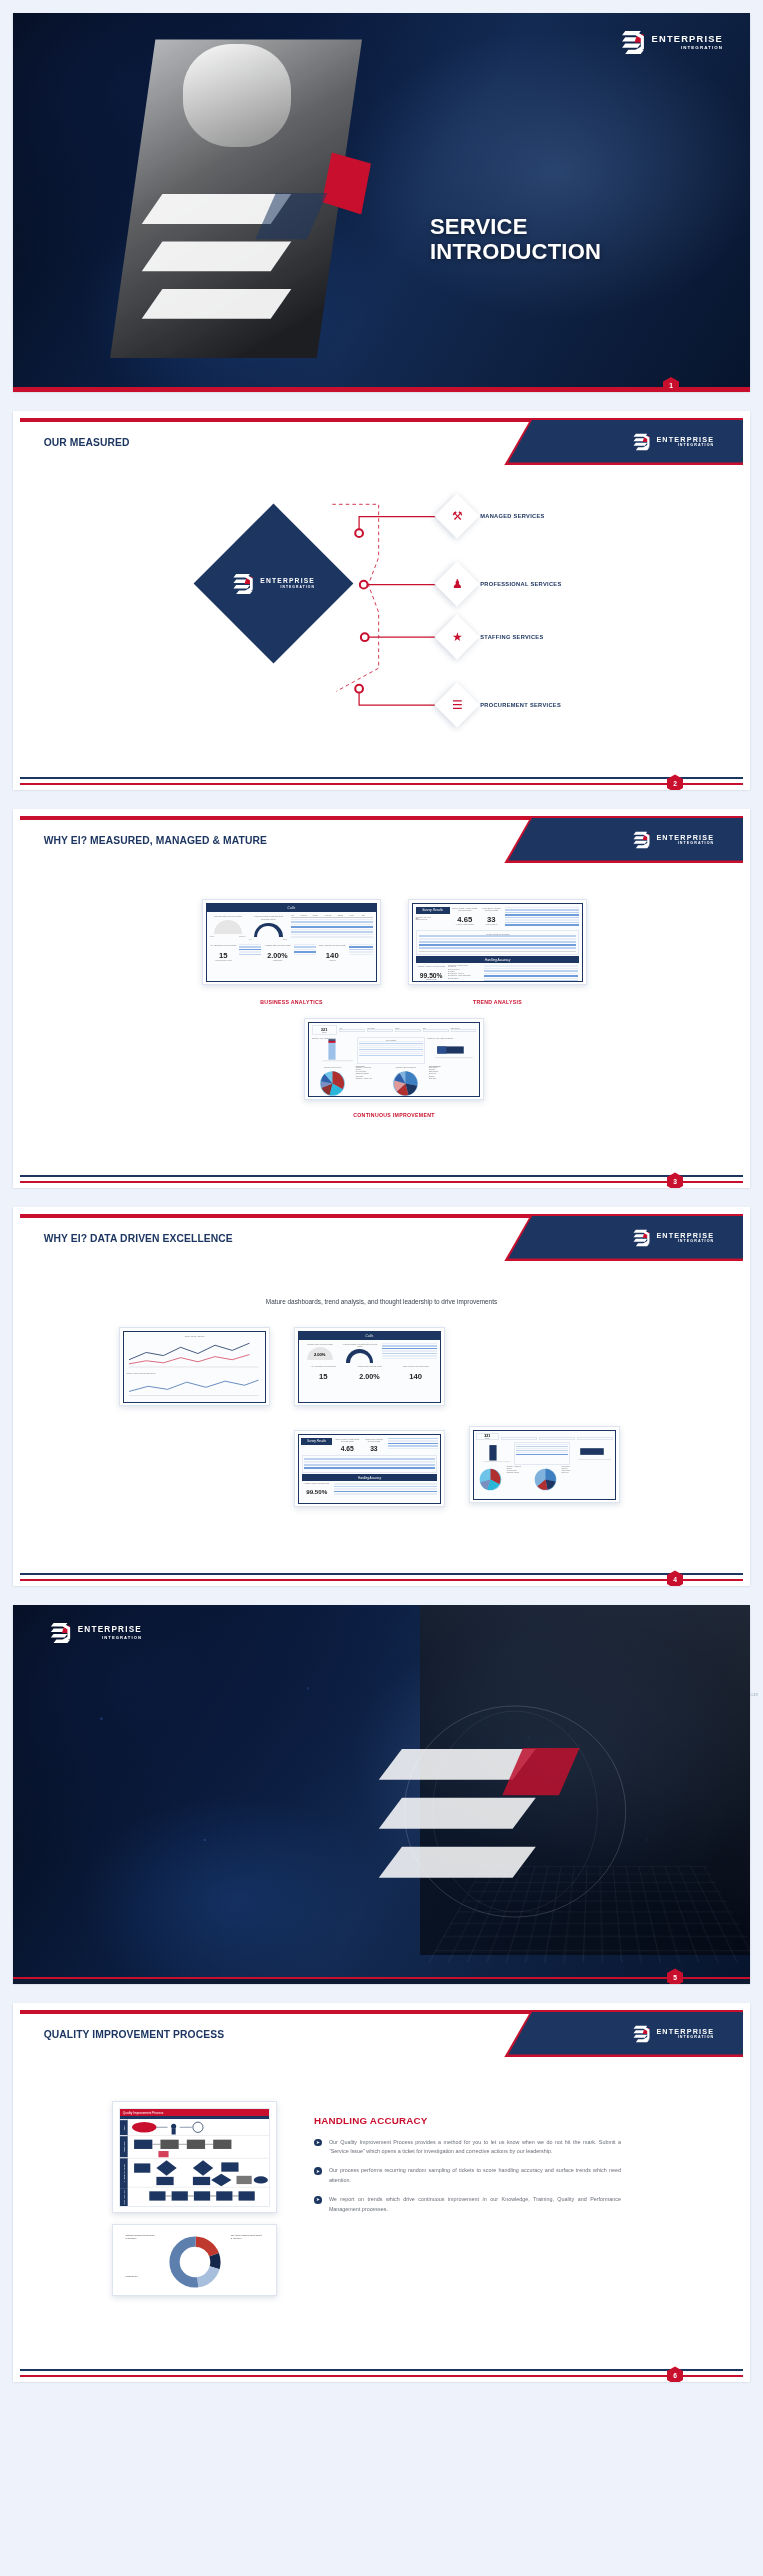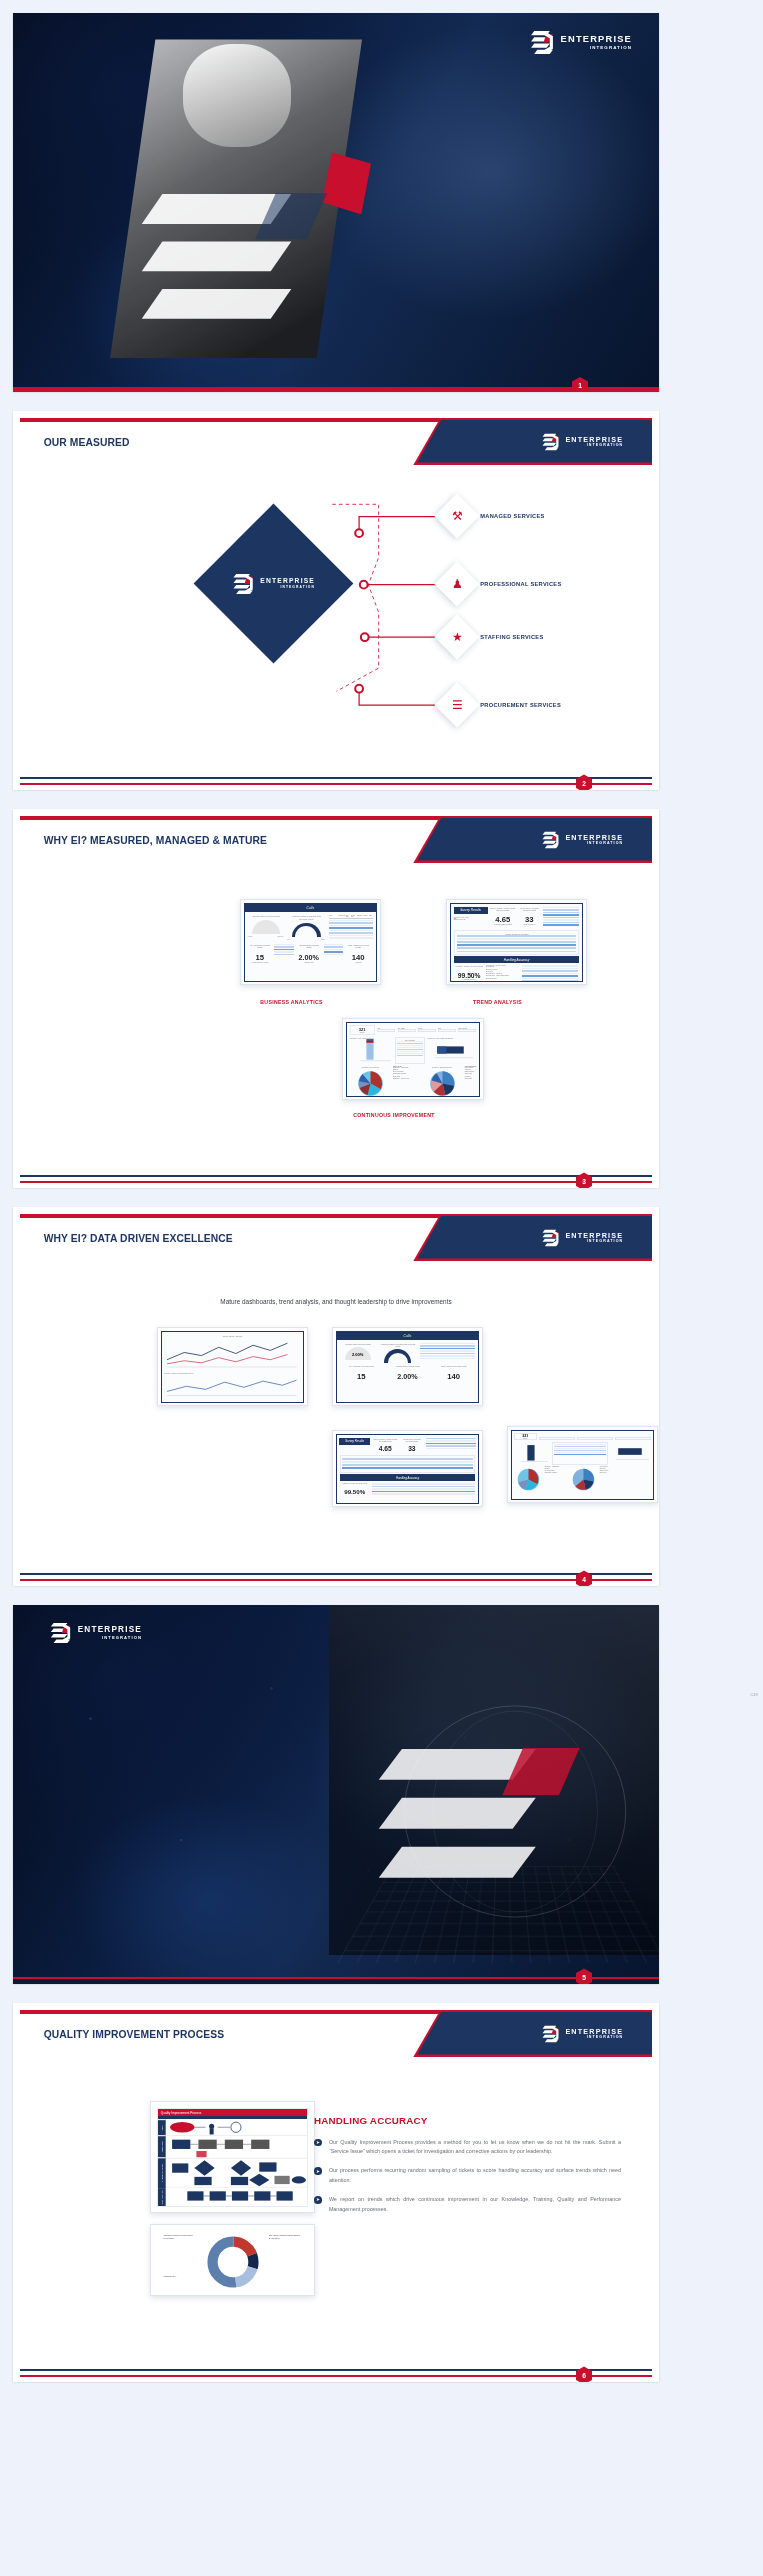--- a/index.html
+++ b/index.html
@@ -5,21 +5,21 @@
   * { box-sizing: border-box; margin:0; padding:0; }
   body {
     width:763px; background:#eef3fb;
     font-family:"Liberation Sans", sans-serif;
     padding:13.4px 13px 20.6px 13px;
   }
   .deck { display:flex; flex-direction:column; gap:19px; }
 
   
   .slide {
-    position:relative; width:646px; height:379px;
+    position:relative; width:737px; height:379px;
     background:#fff; overflow:hidden;
     box-shadow:0 0.5px 2.1px rgba(20,40,80,.18);
   }
   .slide.dark { background:#081228; }
 
   
   .bgphoto{position:absolute;inset:0;
     background:
       radial-gradient(ellipse 40% 55% at 74% 42%, rgba(80,115,170,.40), transparent 70%),
       radial-gradient(ellipse 30% 40% at 30% 78%, rgba(25,60,120,.55), transparent 70%),
@@ -72,21 +72,21 @@
     background:#1d3661;transform:rotate(45deg);display:flex;align-items:center;justify-content:center;}
   .diamond .inner{transform:rotate(-45deg);}
   .svc-row{position:absolute;display:flex;align-items:center;gap:7.2px;}
   .svc-ico{width:32px;height:32px;background:#fff;transform:rotate(45deg);
     box-shadow:0 1.5px 6.7px rgba(29,54,97,.22);display:flex;align-items:center;justify-content:center;}
   .svc-ico span{transform:rotate(-45deg);font-size:12px;color:#c8102e;}
   .svc-lbl{color:#1d3661;font-size:5.7px;font-weight:700;letter-spacing:0.3px;white-space:nowrap;}
 
   
   .dash{background:#fff;border:0.5px solid #dde4f0;box-shadow:0 1.5px 5.7px rgba(29,54,97,.15);
-    overflow:hidden;position:relative;margin-left:38px;}
+    overflow:hidden;position:relative;}
   .dash .frame{position:absolute;inset:2.6px;border:0.5px solid #1d3661;overflow:hidden;background:#fbfcfe;}
   .dash .bar{height:11%;background:#1d3661;color:#fff;font-size:3.1px;font-style:italic;
     display:flex;align-items:center;justify-content:center;letter-spacing:0.2px;}
   .thumbcap{color:#c8102e;font-size:5.2px;font-weight:700;letter-spacing:0.3px;text-align:center;}
 
   .kpi{font-size:6.7px;font-weight:700;color:#222;}
   .tiny{font-size:2.1px;color:#777;}
   .minirow{height:1.5px;background:#e8edf6;margin-bottom:1px;}
   .minirow.b{background:#bcd2ef;}
   .minirow.d{background:#6f9ddc;}
@@ -137,20 +137,24 @@
           <polygon points="33,10 46,10 41,26 28,26" fill="#c8102e"></polygon>
           <polygon points="30,4 46,14 46,38 30,48 30,40 40,34 40,18 30,12" fill="#fff"></polygon>
         </svg>
       </span>
       <span class="words">
         <span class="w1" style="font-size:9.3px;">ENTERPRISE</span>
         <span class="w2" style="font-size:4.4px;margin-top:1.5px;">INTEGRATION</span>
       </span>
     </div>
 
+    <div class="dark-title" style="left:417px;top:202px;font-size:22px;">
+      <div>SERVICE</div>
+      <div>INTRODUCTION</div>
+    </div>
 
     <div class="bottombar"></div>
     <div class="hexnum" style="right:71px;bottom:-2.6px;">1</div>
   </div>
 
   <div class="slide">
     <div class="hdr">
       <div class="redline"></div>
       <div class="navy"></div>
       <div class="navy2"></div>

